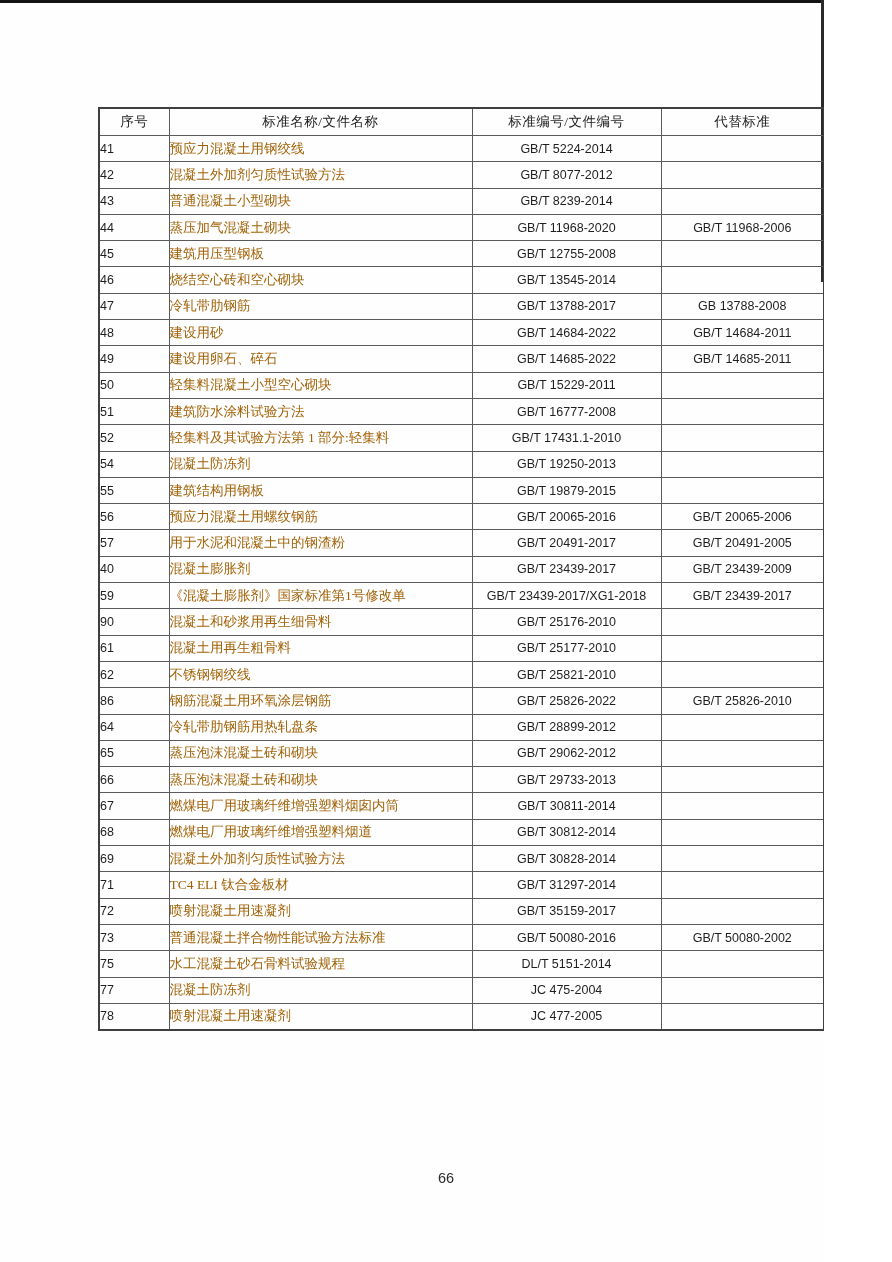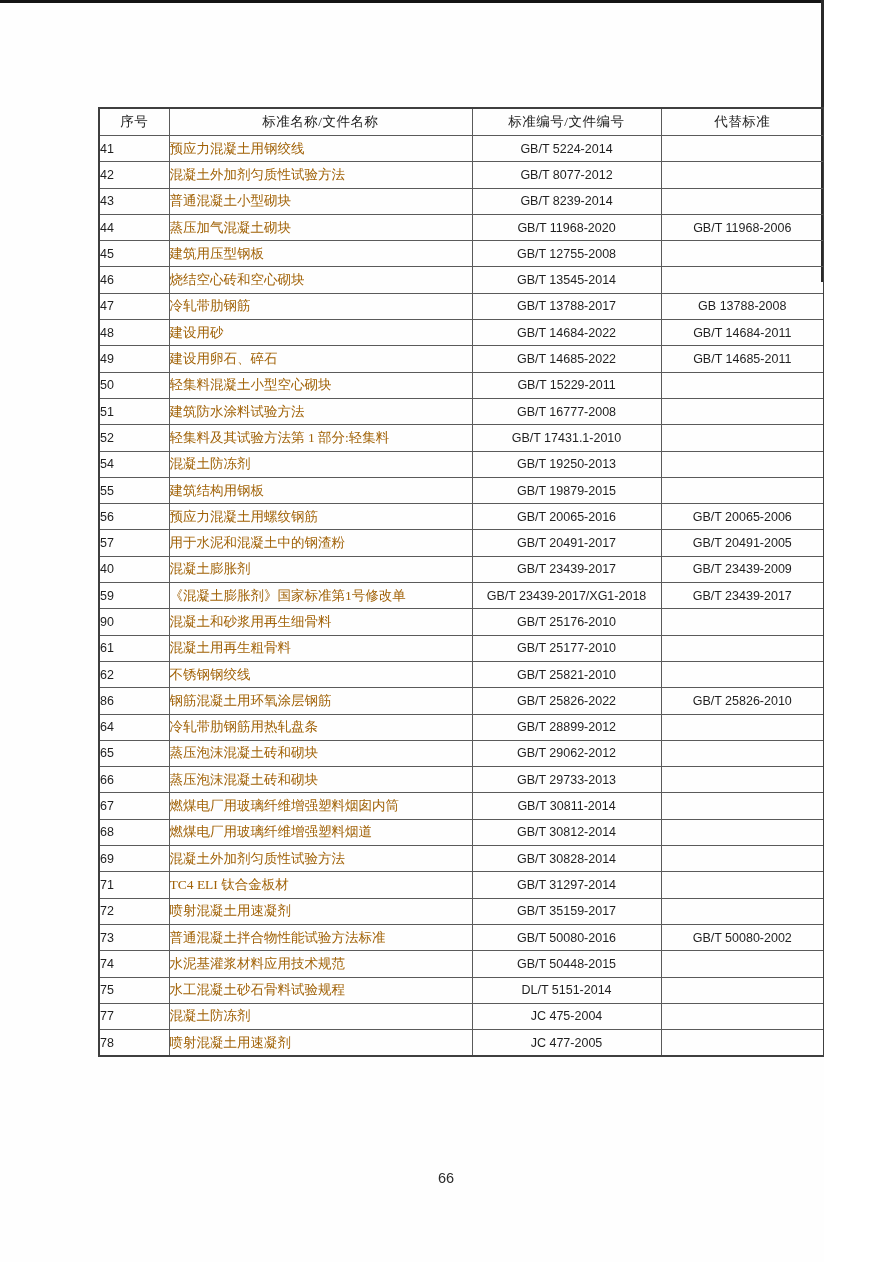--- a/index.html
+++ b/index.html
@@ -286,26 +286,20 @@
           <td class="cell-code">GB/T 35159-2017</td>
           <td class="cell-replaced"></td>
         </tr>
         <tr>
           <td class="cell-seq">73</td>
           <td class="cell-name">普通混凝土拌合物性能试验方法标准</td>
           <td class="cell-code">GB/T 50080-2016</td>
           <td class="cell-replaced">GB/T 50080-2002</td>
         </tr>
         <tr>
-          <td class="cell-seq">74</td>
-          <td class="cell-name">水泥基灌浆材料应用技术规范</td>
-          <td class="cell-code">GB/T 50448-2015</td>
-          <td class="cell-replaced"></td>
-        </tr>
-        <tr>
           <td class="cell-seq">75</td>
           <td class="cell-name">水工混凝土砂石骨料试验规程</td>
           <td class="cell-code">DL/T 5151-2014</td>
           <td class="cell-replaced"></td>
         </tr>
         <tr>
           <td class="cell-seq">77</td>
           <td class="cell-name">混凝土防冻剂</td>
           <td class="cell-code">JC 475-2004</td>
           <td class="cell-replaced"></td>

